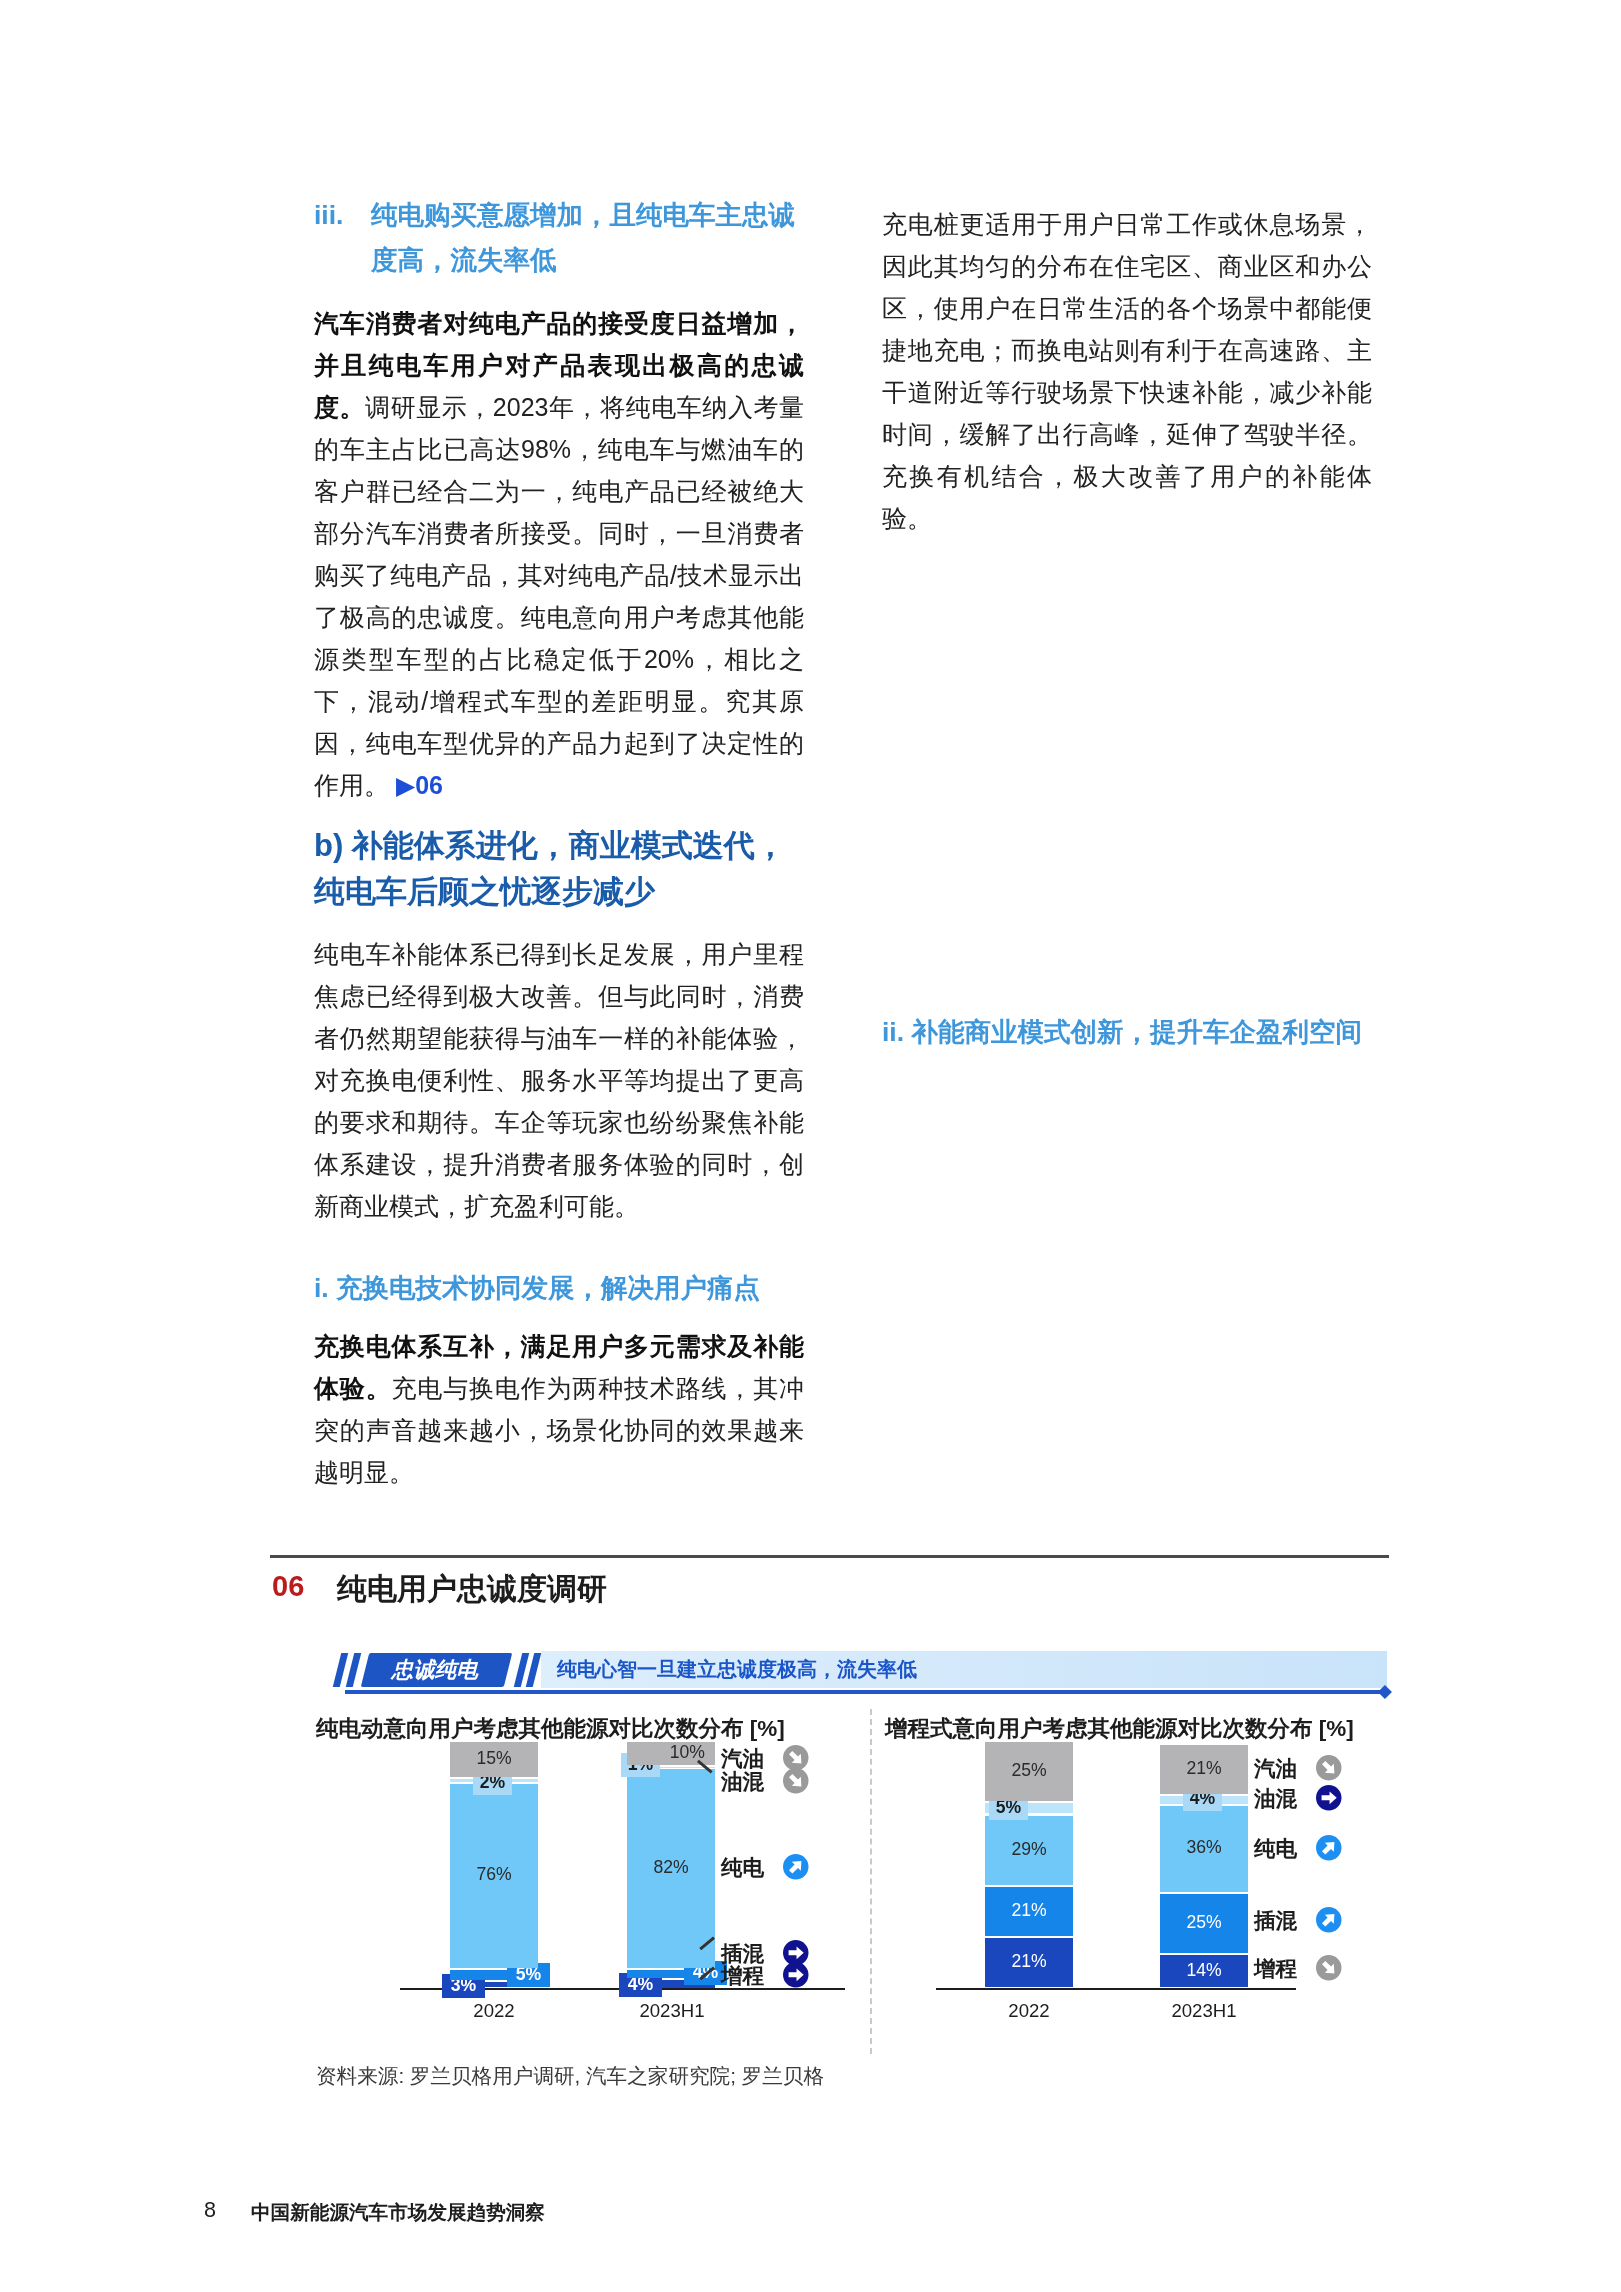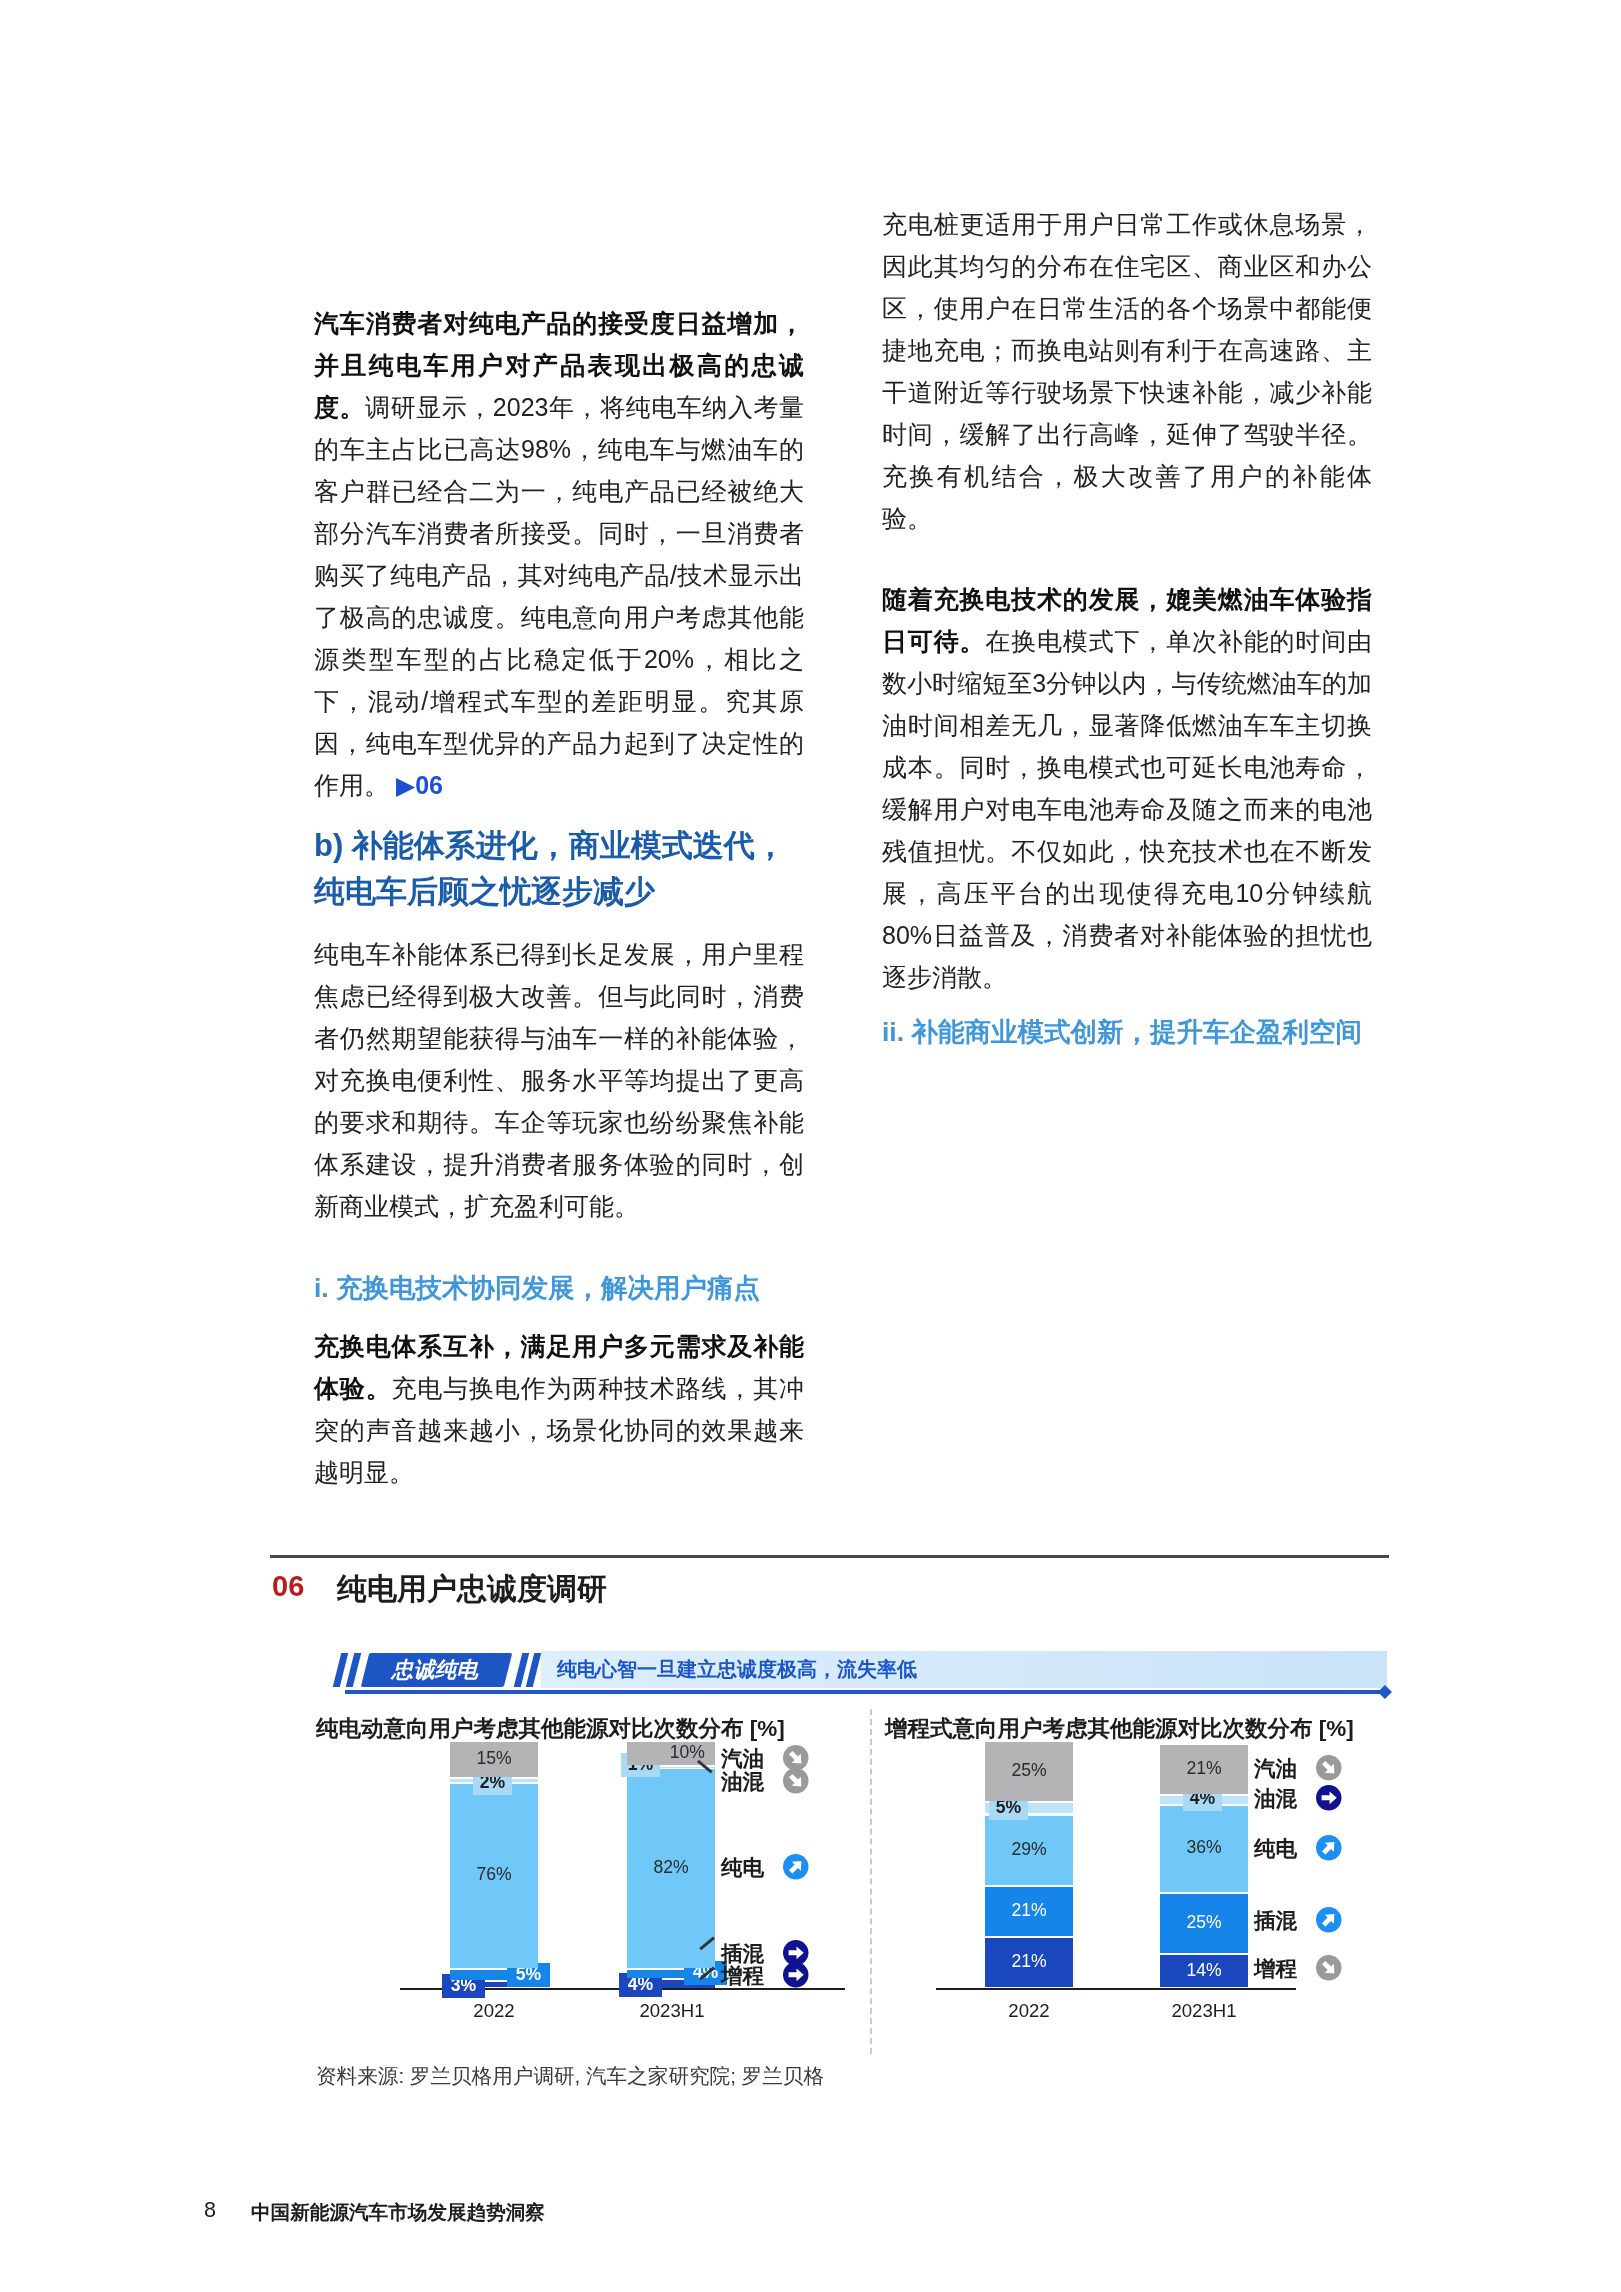--- a/index.html
+++ b/index.html
@@ -42,20 +42,26 @@
   .divider{position:absolute;border-left:2px dashed #c9c9c9;}
   .source{font-size:20.6px;color:#3a3a3a;}
   .footer-num{font-size:21.6px;color:#1d1d1d;}
   .footer-title{font-size:19.6px;font-weight:600;color:#1d1d1d;}
 </style>
 </head>
 <body>
 
 <div class="page">
 
+  <div class="blk" style="left:314px;top:193px">
+    <div class="h-light h-light-flex">
+      <span class="mk">iii.</span>
+      <span>纯电购买意愿增加，且纯电车主忠诚度高，流失率低</span>
+    </div>
+  </div>
 
   <div class="blk" style="left:314px;top:302px">
     <p class="body-p"><strong>汽车消费者对纯电产品的接受度日益增加，并且纯电车用户对产品表现出极高的忠诚度。</strong><span>调研显示，2023年，将纯电车纳入考量的车主占比已高达98%，纯电车与燃油车的客户群已经合二为一，纯电产品已经被绝大部分汽车消费者所接受。同时，一旦消费者购买了纯电产品，其对纯电产品/技术显示出了极高的忠诚度。纯电意向用户考虑其他能源类型车型的占比稳定低于20%，相比之下，混动/增程式车型的差距明显。究其原因，纯电车型优异的产品力起到了决定性的作用。</span> <span class="ref">▶06</span></p>
   </div>
 
   <div class="blk" style="left:314px;top:823px">
     <div class="h-dark">b) 补能体系进化，商业模式迭代，纯电车后顾之忧逐步减少</div>
   </div>
 
   <div class="blk" style="left:314px;top:933px">
@@ -67,23 +73,20 @@
   </div>
 
   <div class="blk" style="left:314px;top:1325px">
     <p class="body-p"><strong>充换电体系互补，满足用户多元需求及补能体验。</strong><span>充电与换电作为两种技术路线，其冲突的声音越来越小，场景化协同的效果越来越明显。</span></p>
   </div>
 
   <div class="blk" style="left:882px;top:203px">
     <p class="body-p">充电桩更适用于用户日常工作或休息场景，因此其均匀的分布在住宅区、商业区和办公区，使用户在日常生活的各个场景中都能便捷地充电；而换电站则有利于在高速路、主干道附近等行驶场景下快速补能，减少补能时间，缓解了出行高峰，延伸了驾驶半径。充换有机结合，极大改善了用户的补能体验。</p>
   </div>
 
-  <div class="blk" style="left:882px;top:578px">
-    <p class="body-p"><strong>随着充换电技术的发展，媲美燃油车体验指日可待。</strong><span>在换电模式下，单次补能的时间由数小时缩短至3分钟以内，与传统燃油车的加油时间相差无几，显著降低燃油车车主切换成本。同时，换电模式也可延长电池寿命，缓解用户对电车电池寿命及随之而来的电池残值担忧。不仅如此，快充技术也在不断发展，高压平台的出现使得充电10分钟续航80%日益普及，消费者对补能体验的担忧也逐步消散。</span></p>
-  </div>
 
   <div class="blk" style="left:882px;top:1010px">
     <div class="h-light">ii. 补能商业模式创新，提升车企盈利空间</div>
   </div>
 
 
   <div class="abs ex-rule" style="left:270px;top:1555px;width:1119px"></div>
   <div class="abs ex-num" style="left:272px;top:1570px">06</div>
   <div class="abs ex-title" style="left:337px;top:1569px">纯电用户忠诚度调研</div>
 

